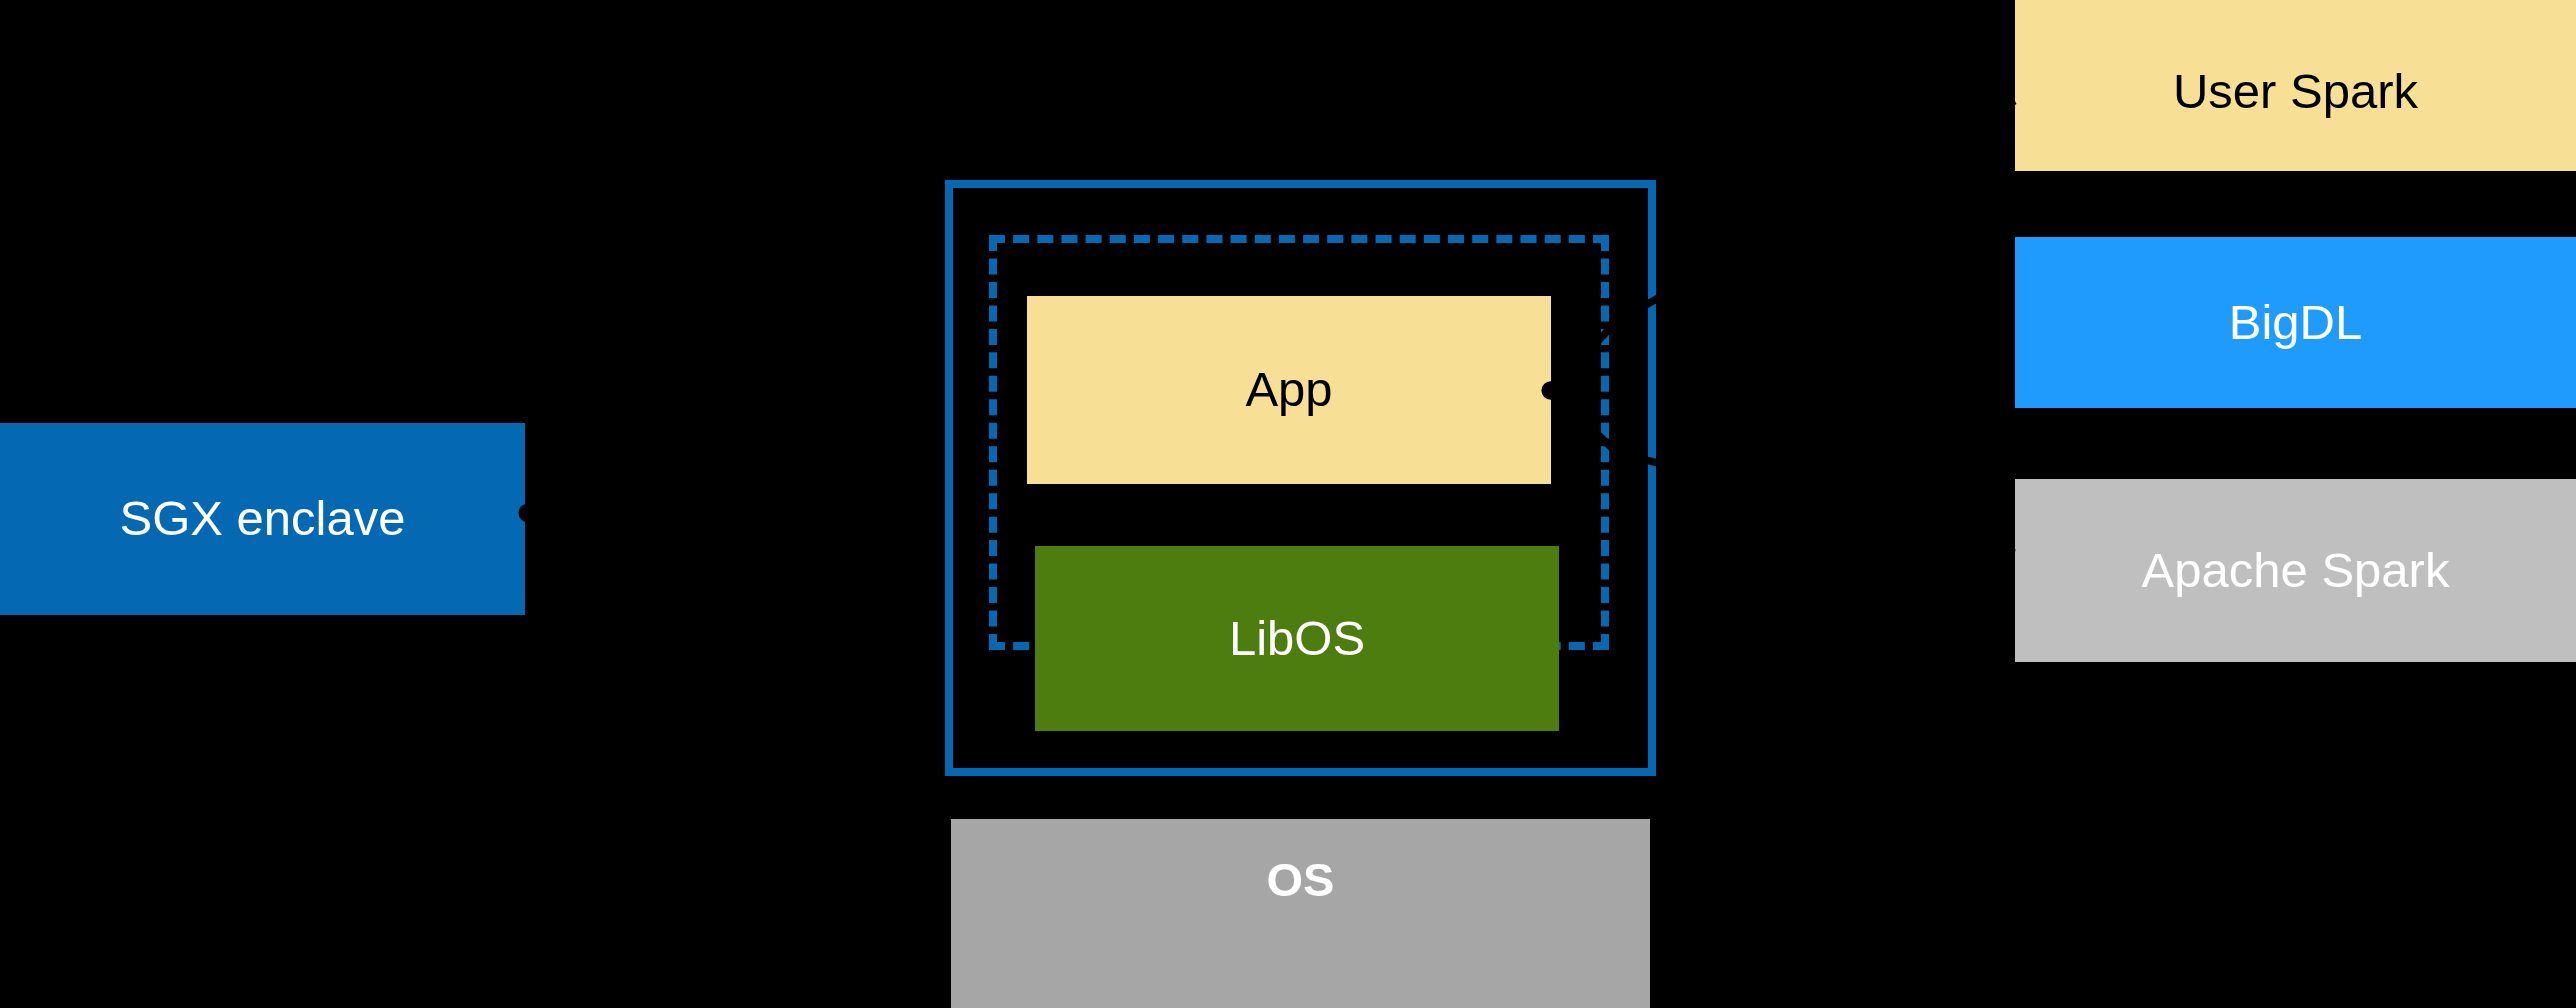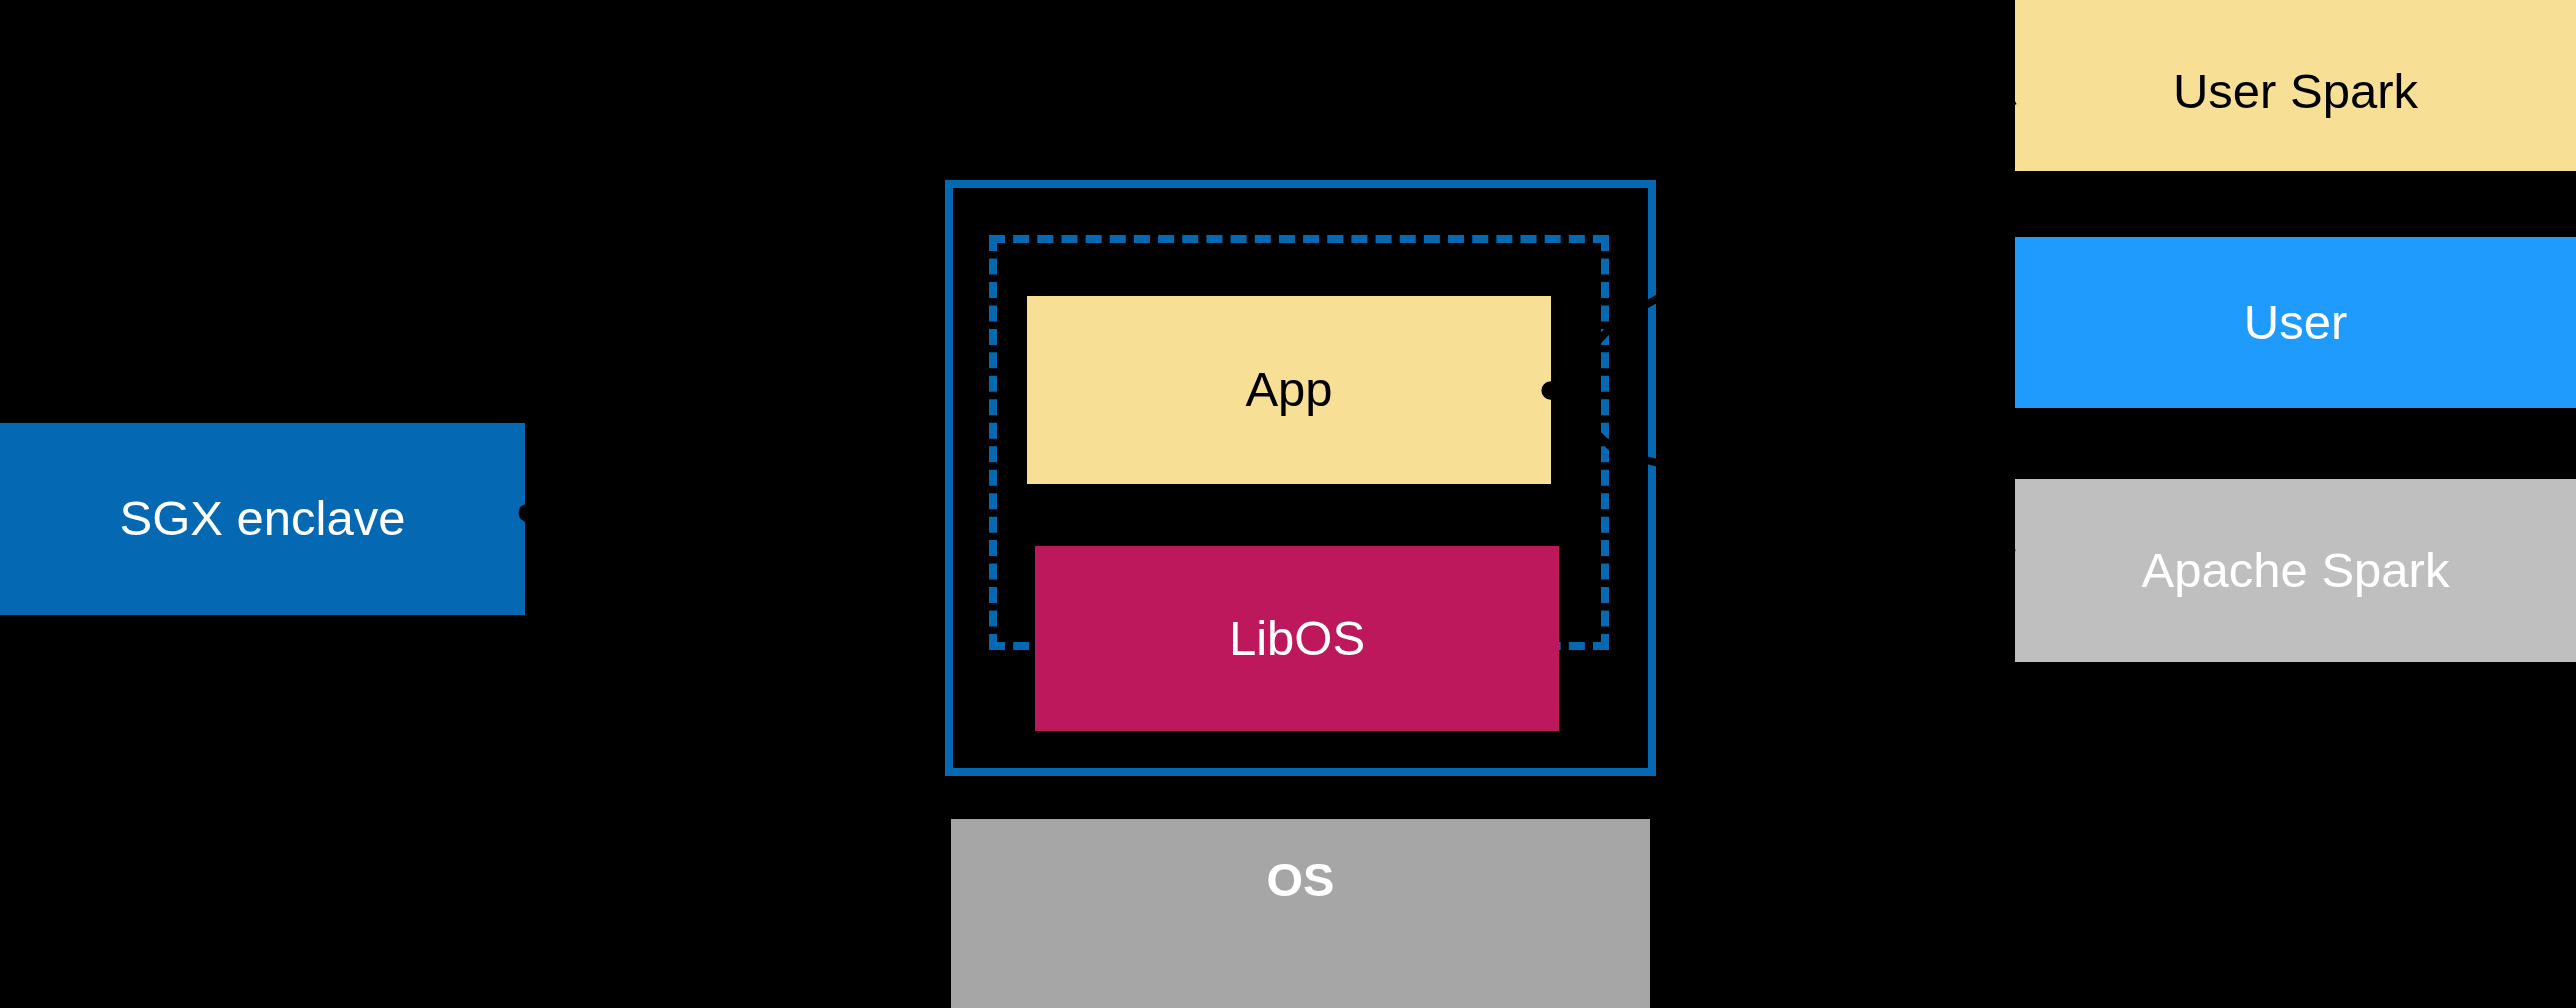--- a/index.html
+++ b/index.html
@@ -73,21 +73,21 @@
     font-weight: 400;
     align-items: center;
   }
 
   
   #libos-box {
     left: 1035px;
     top: 546px;
     width: 524px;
     height: 185px;
-    background: #be185d;
+    background: #4d7c0f;
     color: #FFFFFF;
     font-size: 49px;
     font-weight: 400;
   }
 
   
   #os-box {
     left: 951px;
     top: 819px;
     width: 699px;
@@ -167,21 +167,21 @@
 
   <div class="box" id="os-box">
     <span>OS</span>
   </div>
 
   <div class="box" id="user-apps-box">
     <span>User Spark</span>
   </div>
 
   <div class="box" id="bigdl-box">
-    <span>User</span>
+    <span>BigDL</span>
   </div>
 
   <div class="box" id="apache-spark-box">
     <span>Apache Spark</span>
   </div>
 
   <svg id="connector-layer" viewBox="0 0 3075 1204">
 
     <line x1="627" y1="612" x2="1128" y2="612" stroke="#000000" stroke-width="9"></line>
     <circle cx="630" cy="612" r="11" fill="#000000"></circle>

